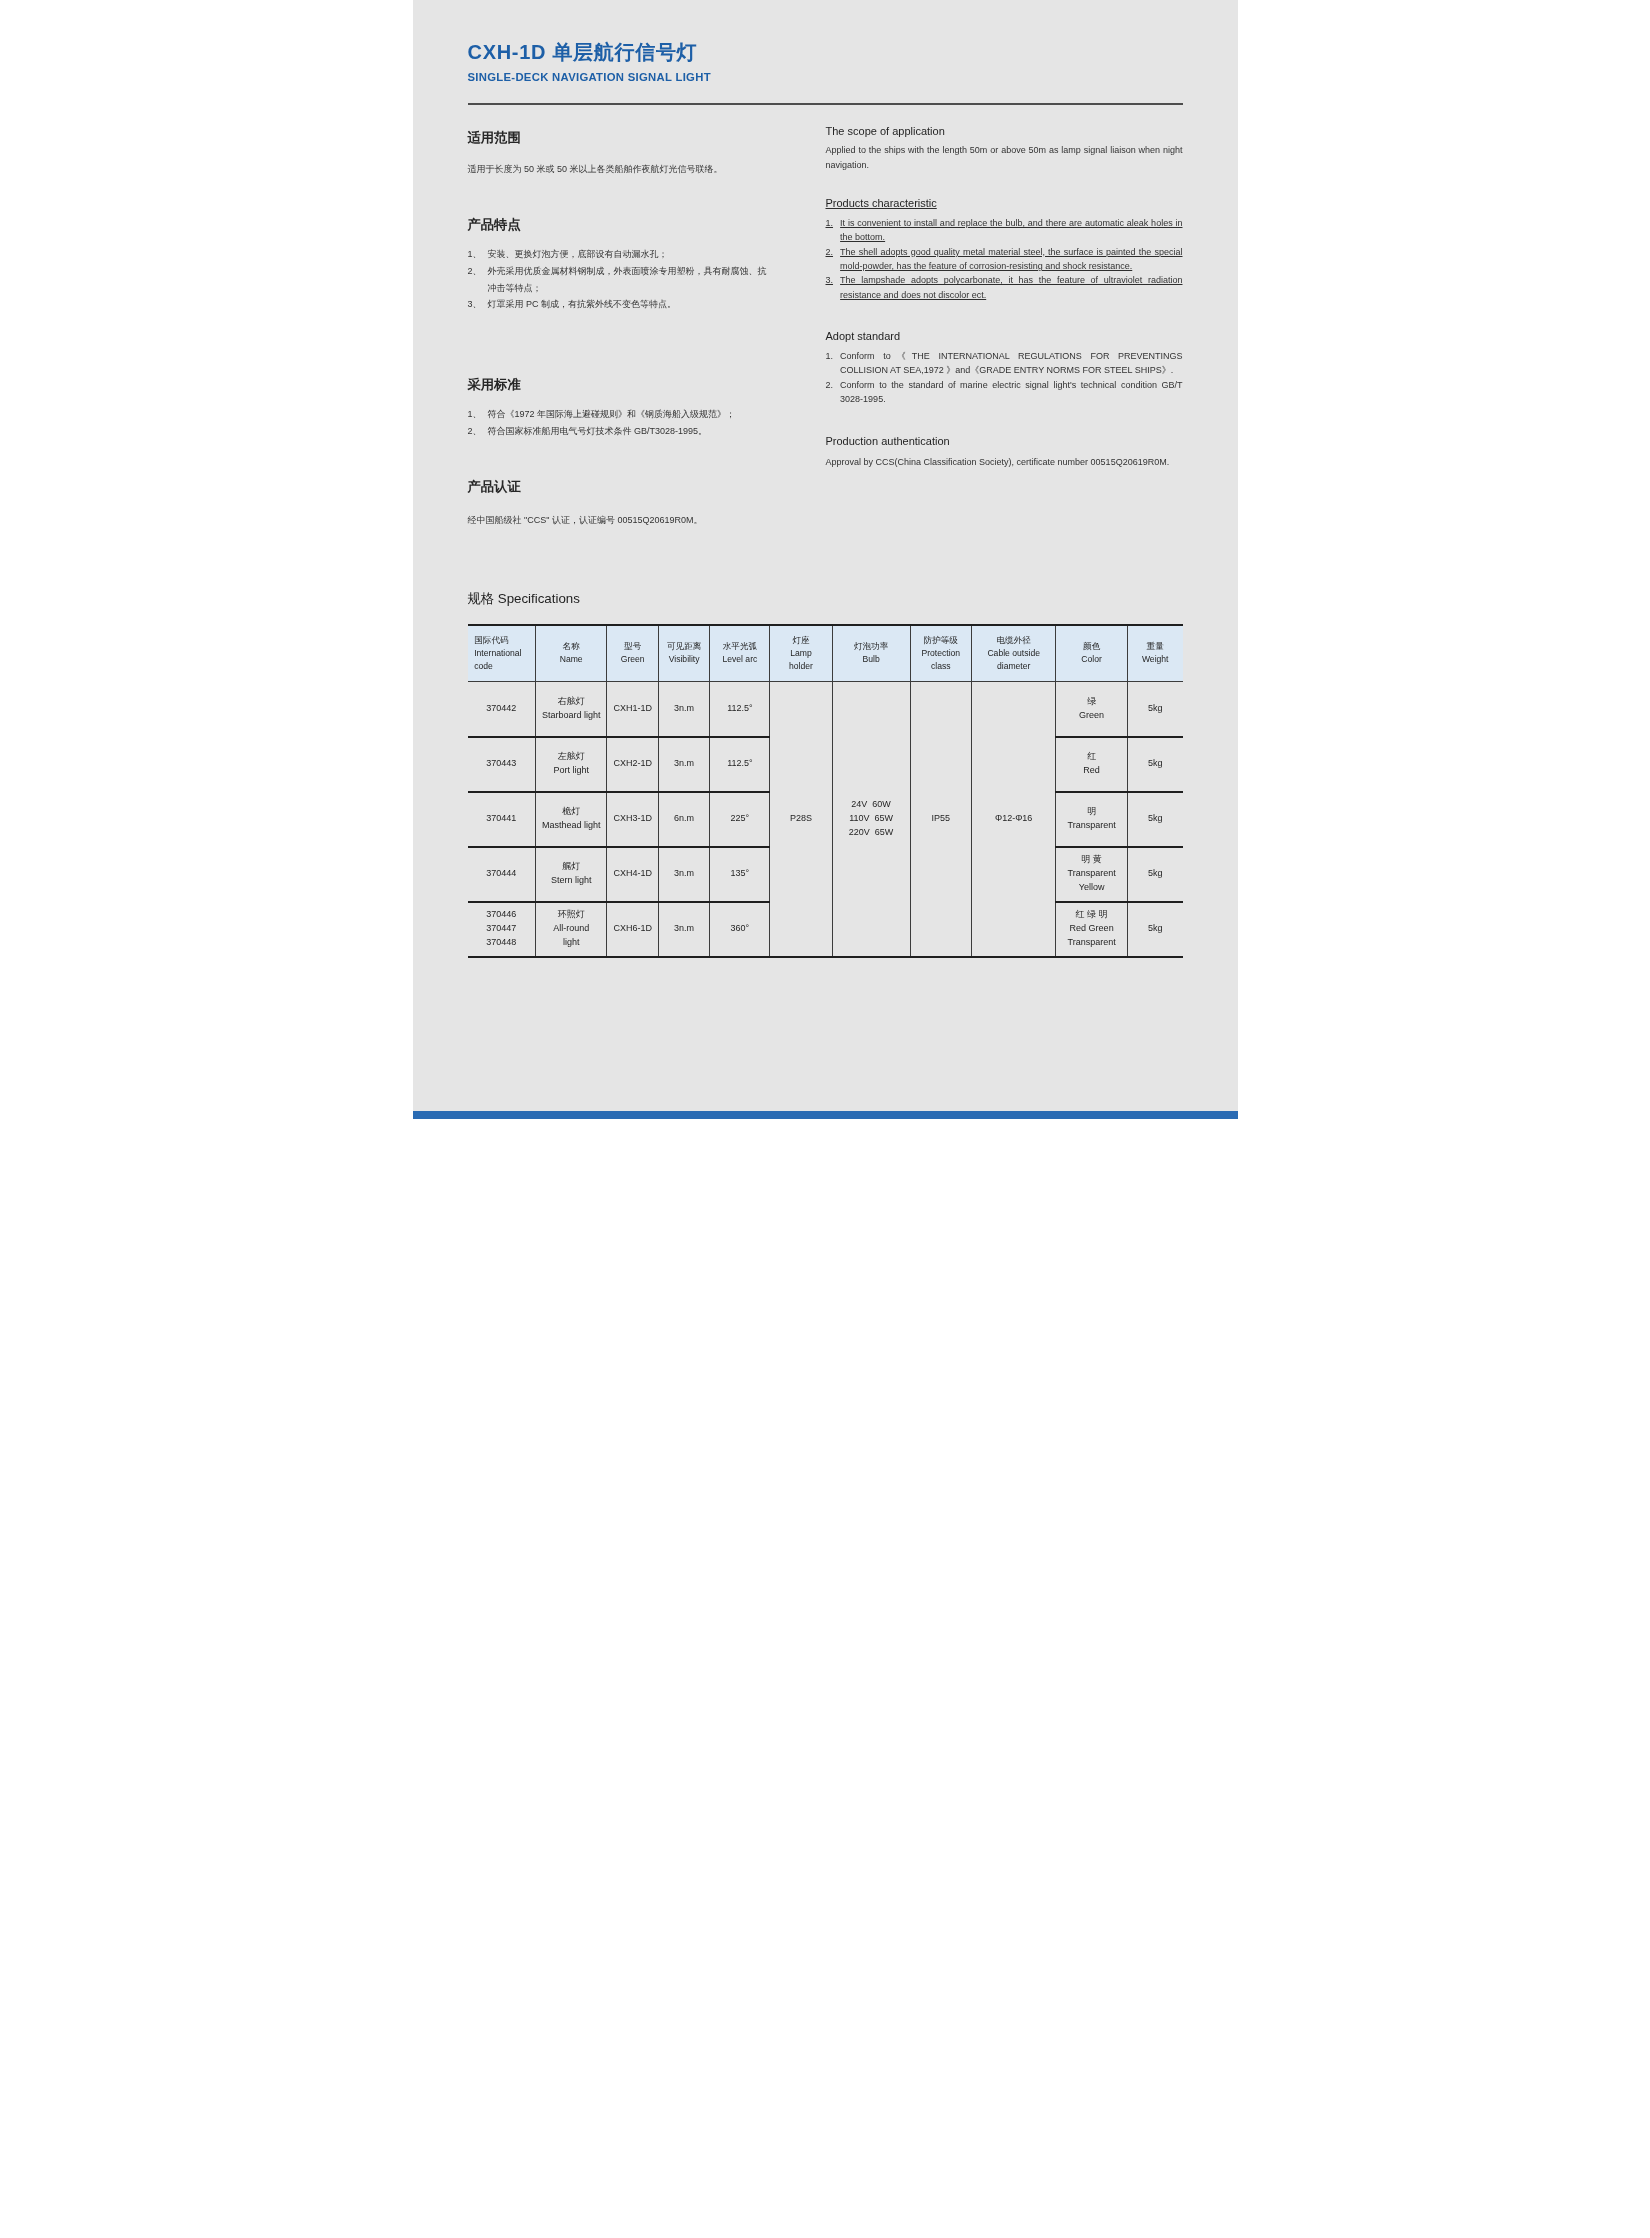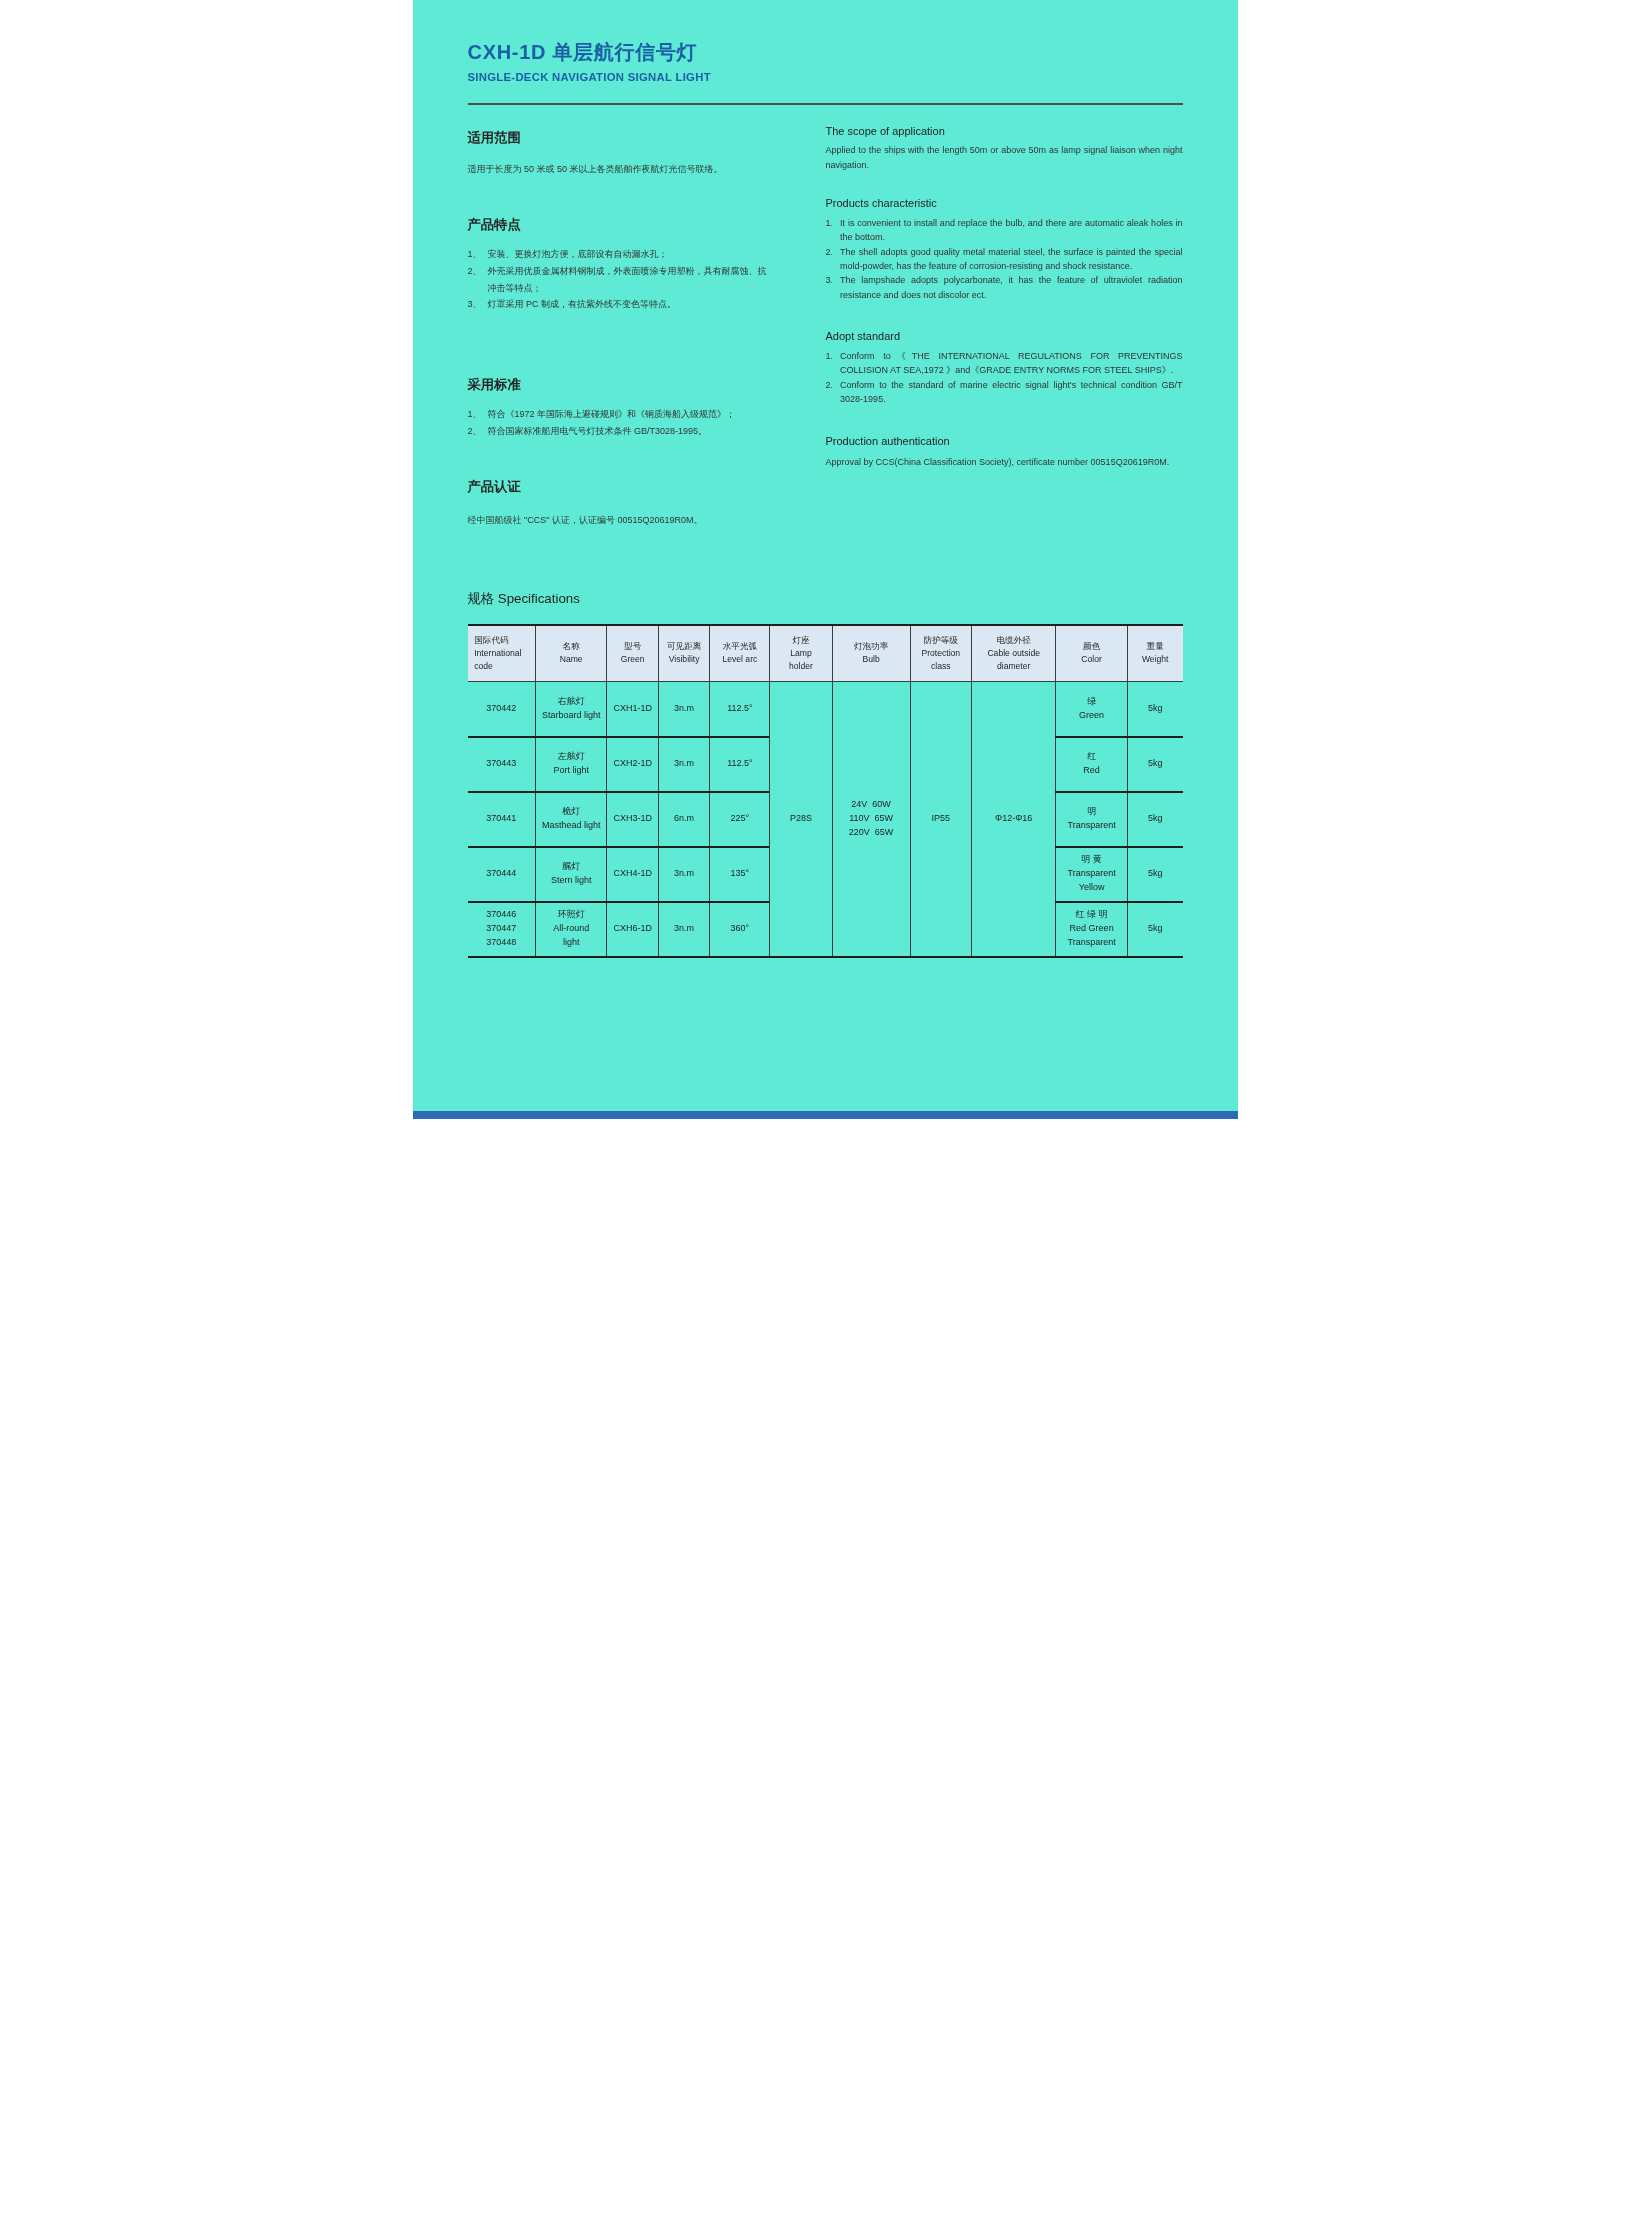--- a/index.html
+++ b/index.html
@@ -1,20 +1,20 @@
 <!DOCTYPE html>
 <html style="font-size:10.6px"><head>
 <meta charset="utf-8">
 <style>
   * { margin:0; padding:0; box-sizing:border-box; }
   html,body { background:#ffffff; }
   body { font-family:"Liberation Sans","DejaVu Sans",sans-serif; color:#2e2e2e; }
   .page {
     position:relative; width:825px; height:1119px; margin:0 auto;
-    background:#5eead4; overflow:hidden;
+    background:#e5e5e5; overflow:hidden;
   }
   .content { padding:0 55px; }
 
   
   .titleblock { padding-top:39px; }
   .title-zh { color:#1d5fa7; font-size:20px; font-weight:bold; letter-spacing:0.7px; }
   .title-en { color:#1d5fa7; font-size:11.3px; font-weight:bold; margin-top:4.7px; letter-spacing:0.3px; }
   .rule { border-top:2px solid #4d4d4d; margin-top:20px; }
 
   
@@ -43,21 +43,21 @@
   .s-scope-zh p { margin-top:14.6px; }
   .s-feat-zh    { margin-top:39px; }
   .s-feat-zh ul { margin-top:12px; }
   .s-std-zh     { margin-top:63px; }
   .s-std-zh ul  { margin-top:12px; }
   .s-cert-zh    { margin-top:39px; }
   .s-cert-zh p  { margin-top:16px; }
 
   .s-scope-en   { margin-top:20px; }
   .s-scope-en p { margin-top:6.7px; }
-  .s-feat-en    { margin-top:25px; }
+  .s-feat-en    { margin-top:25px;text-decoration:underline; }
   .s-feat-en ul { margin-top:6.7px; }
   .s-std-en     { margin-top:28px; }
   .s-std-en ul  { margin-top:6.7px; }
   .s-cert-en    { margin-top:29px; }
   .s-cert-en p  { margin-top:8px; }
 
   
   .specs-title { margin-top:61px; font-size:13.3px; font-weight:400; color:#1f1f1f; }
   table.specs {
     width:100%; margin-top:16px; border-collapse:collapse; table-layout:fixed;

